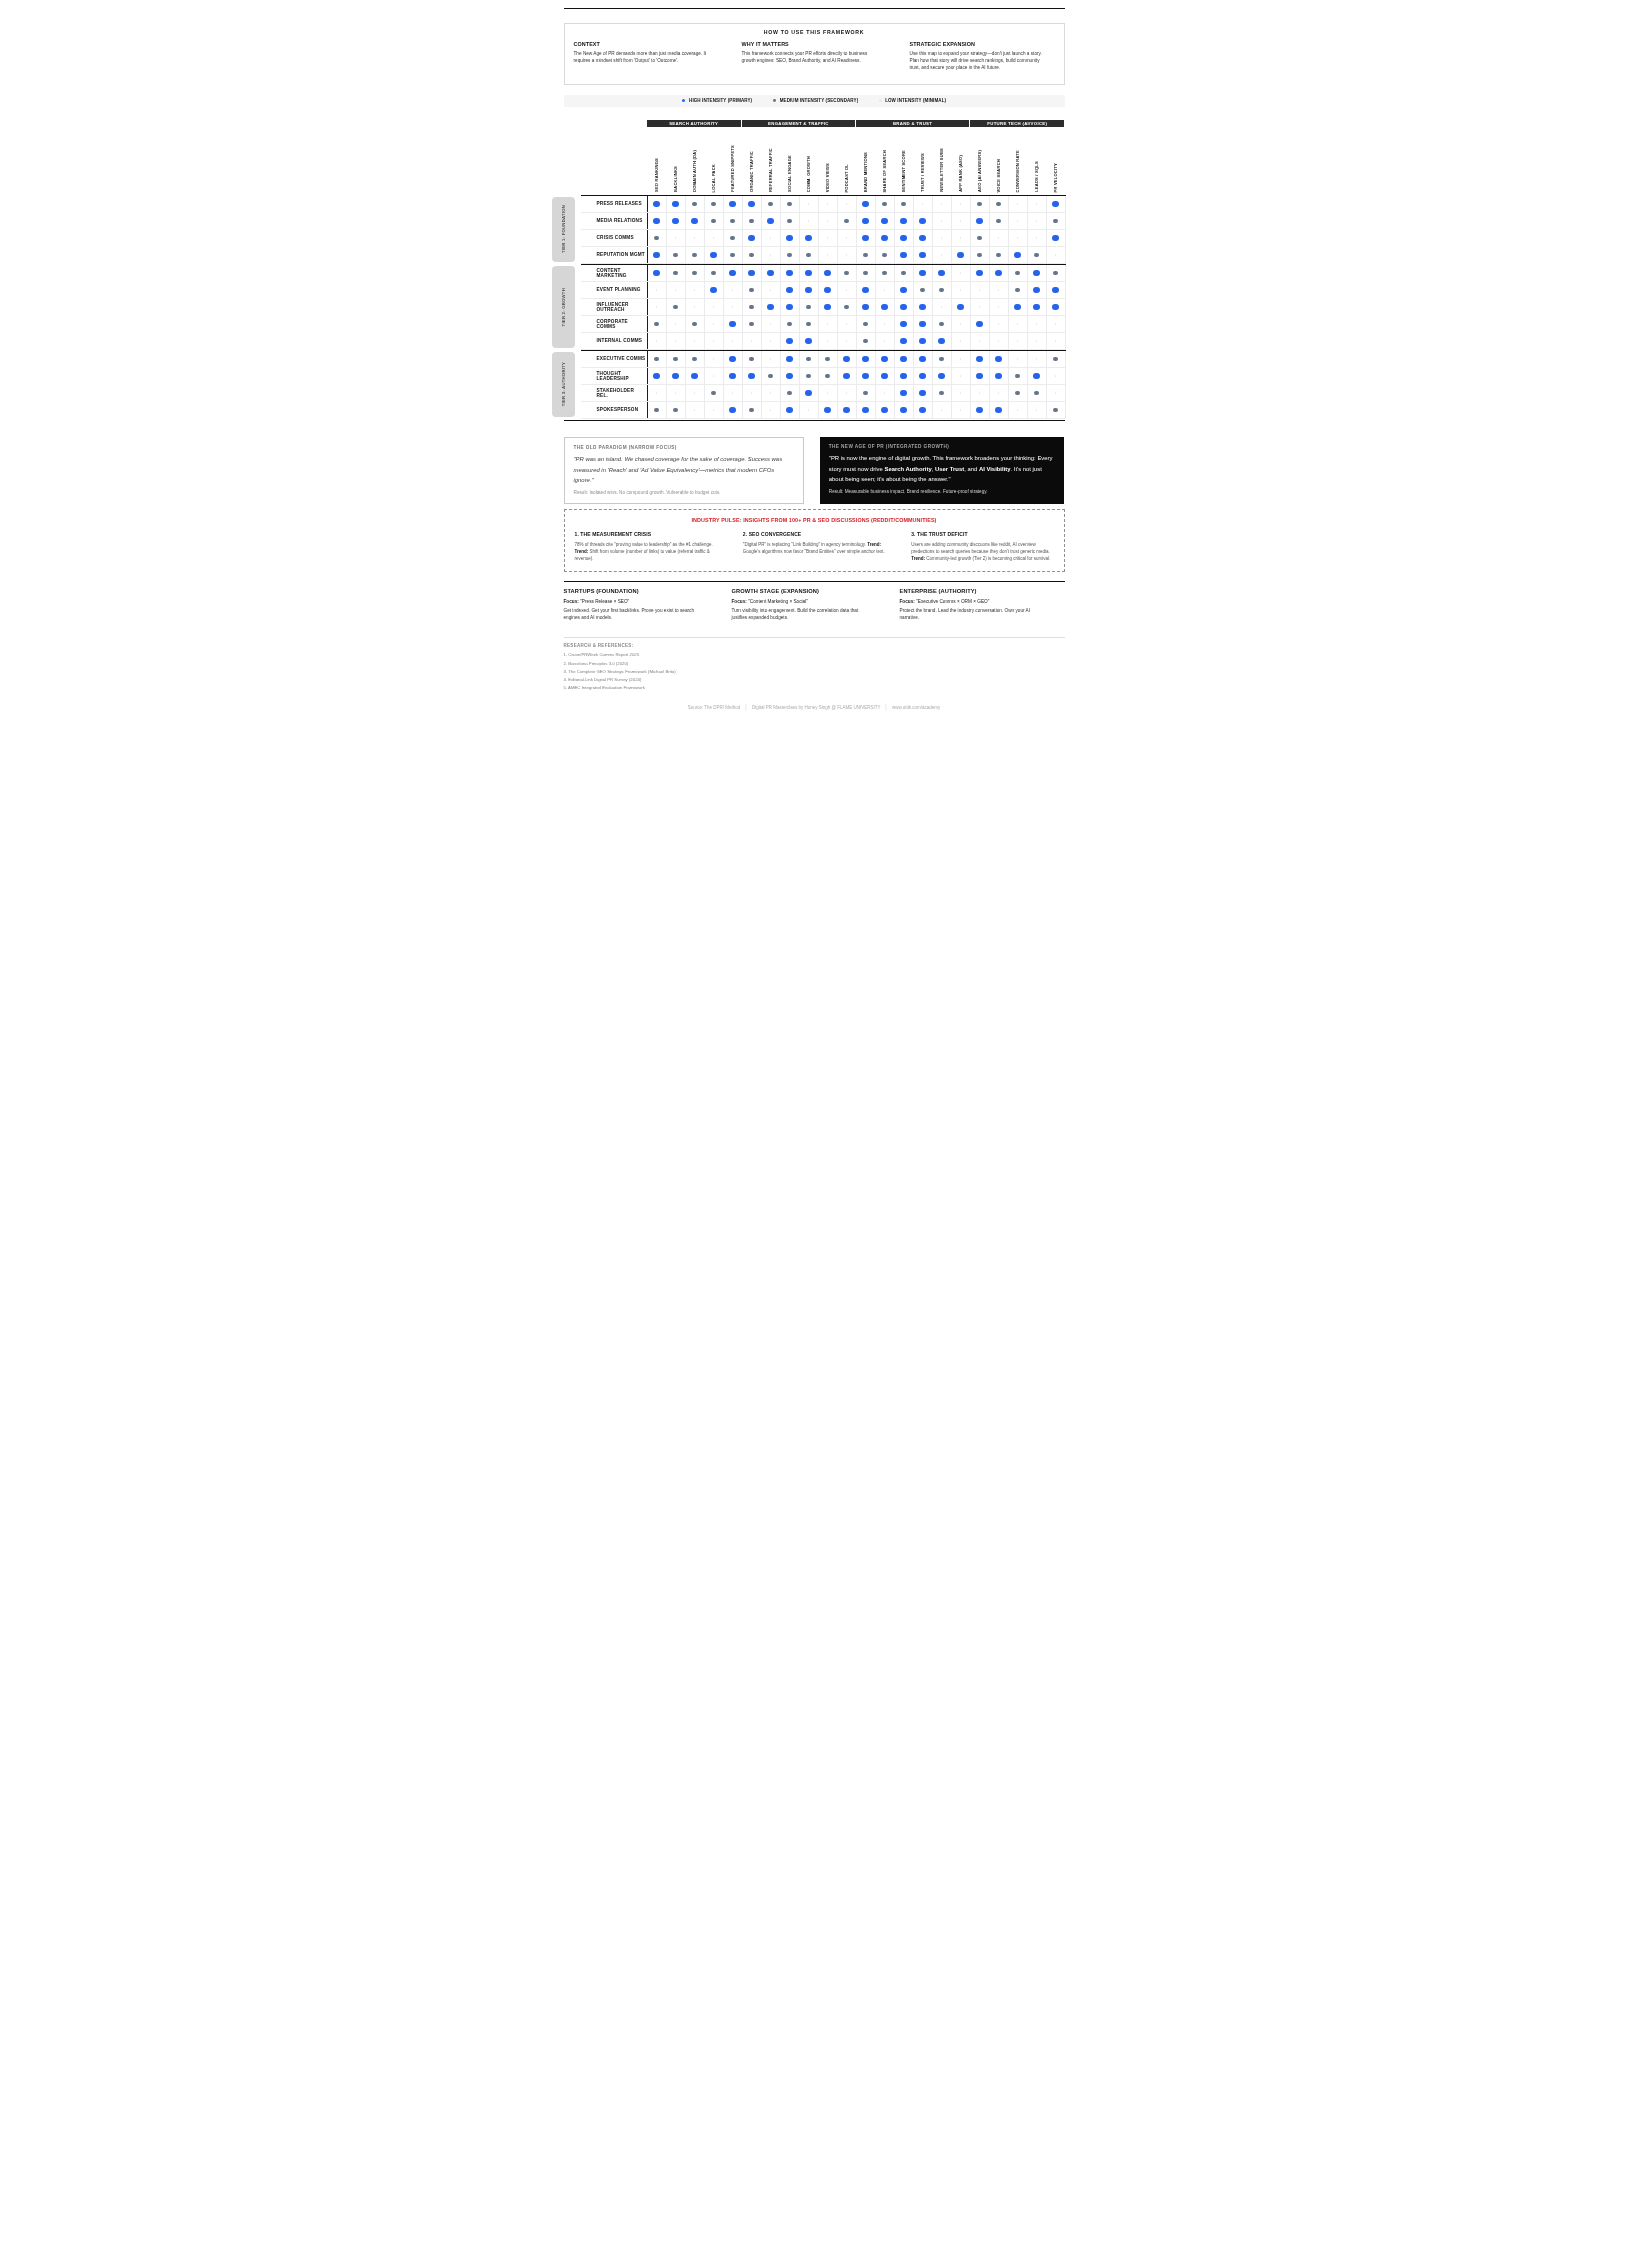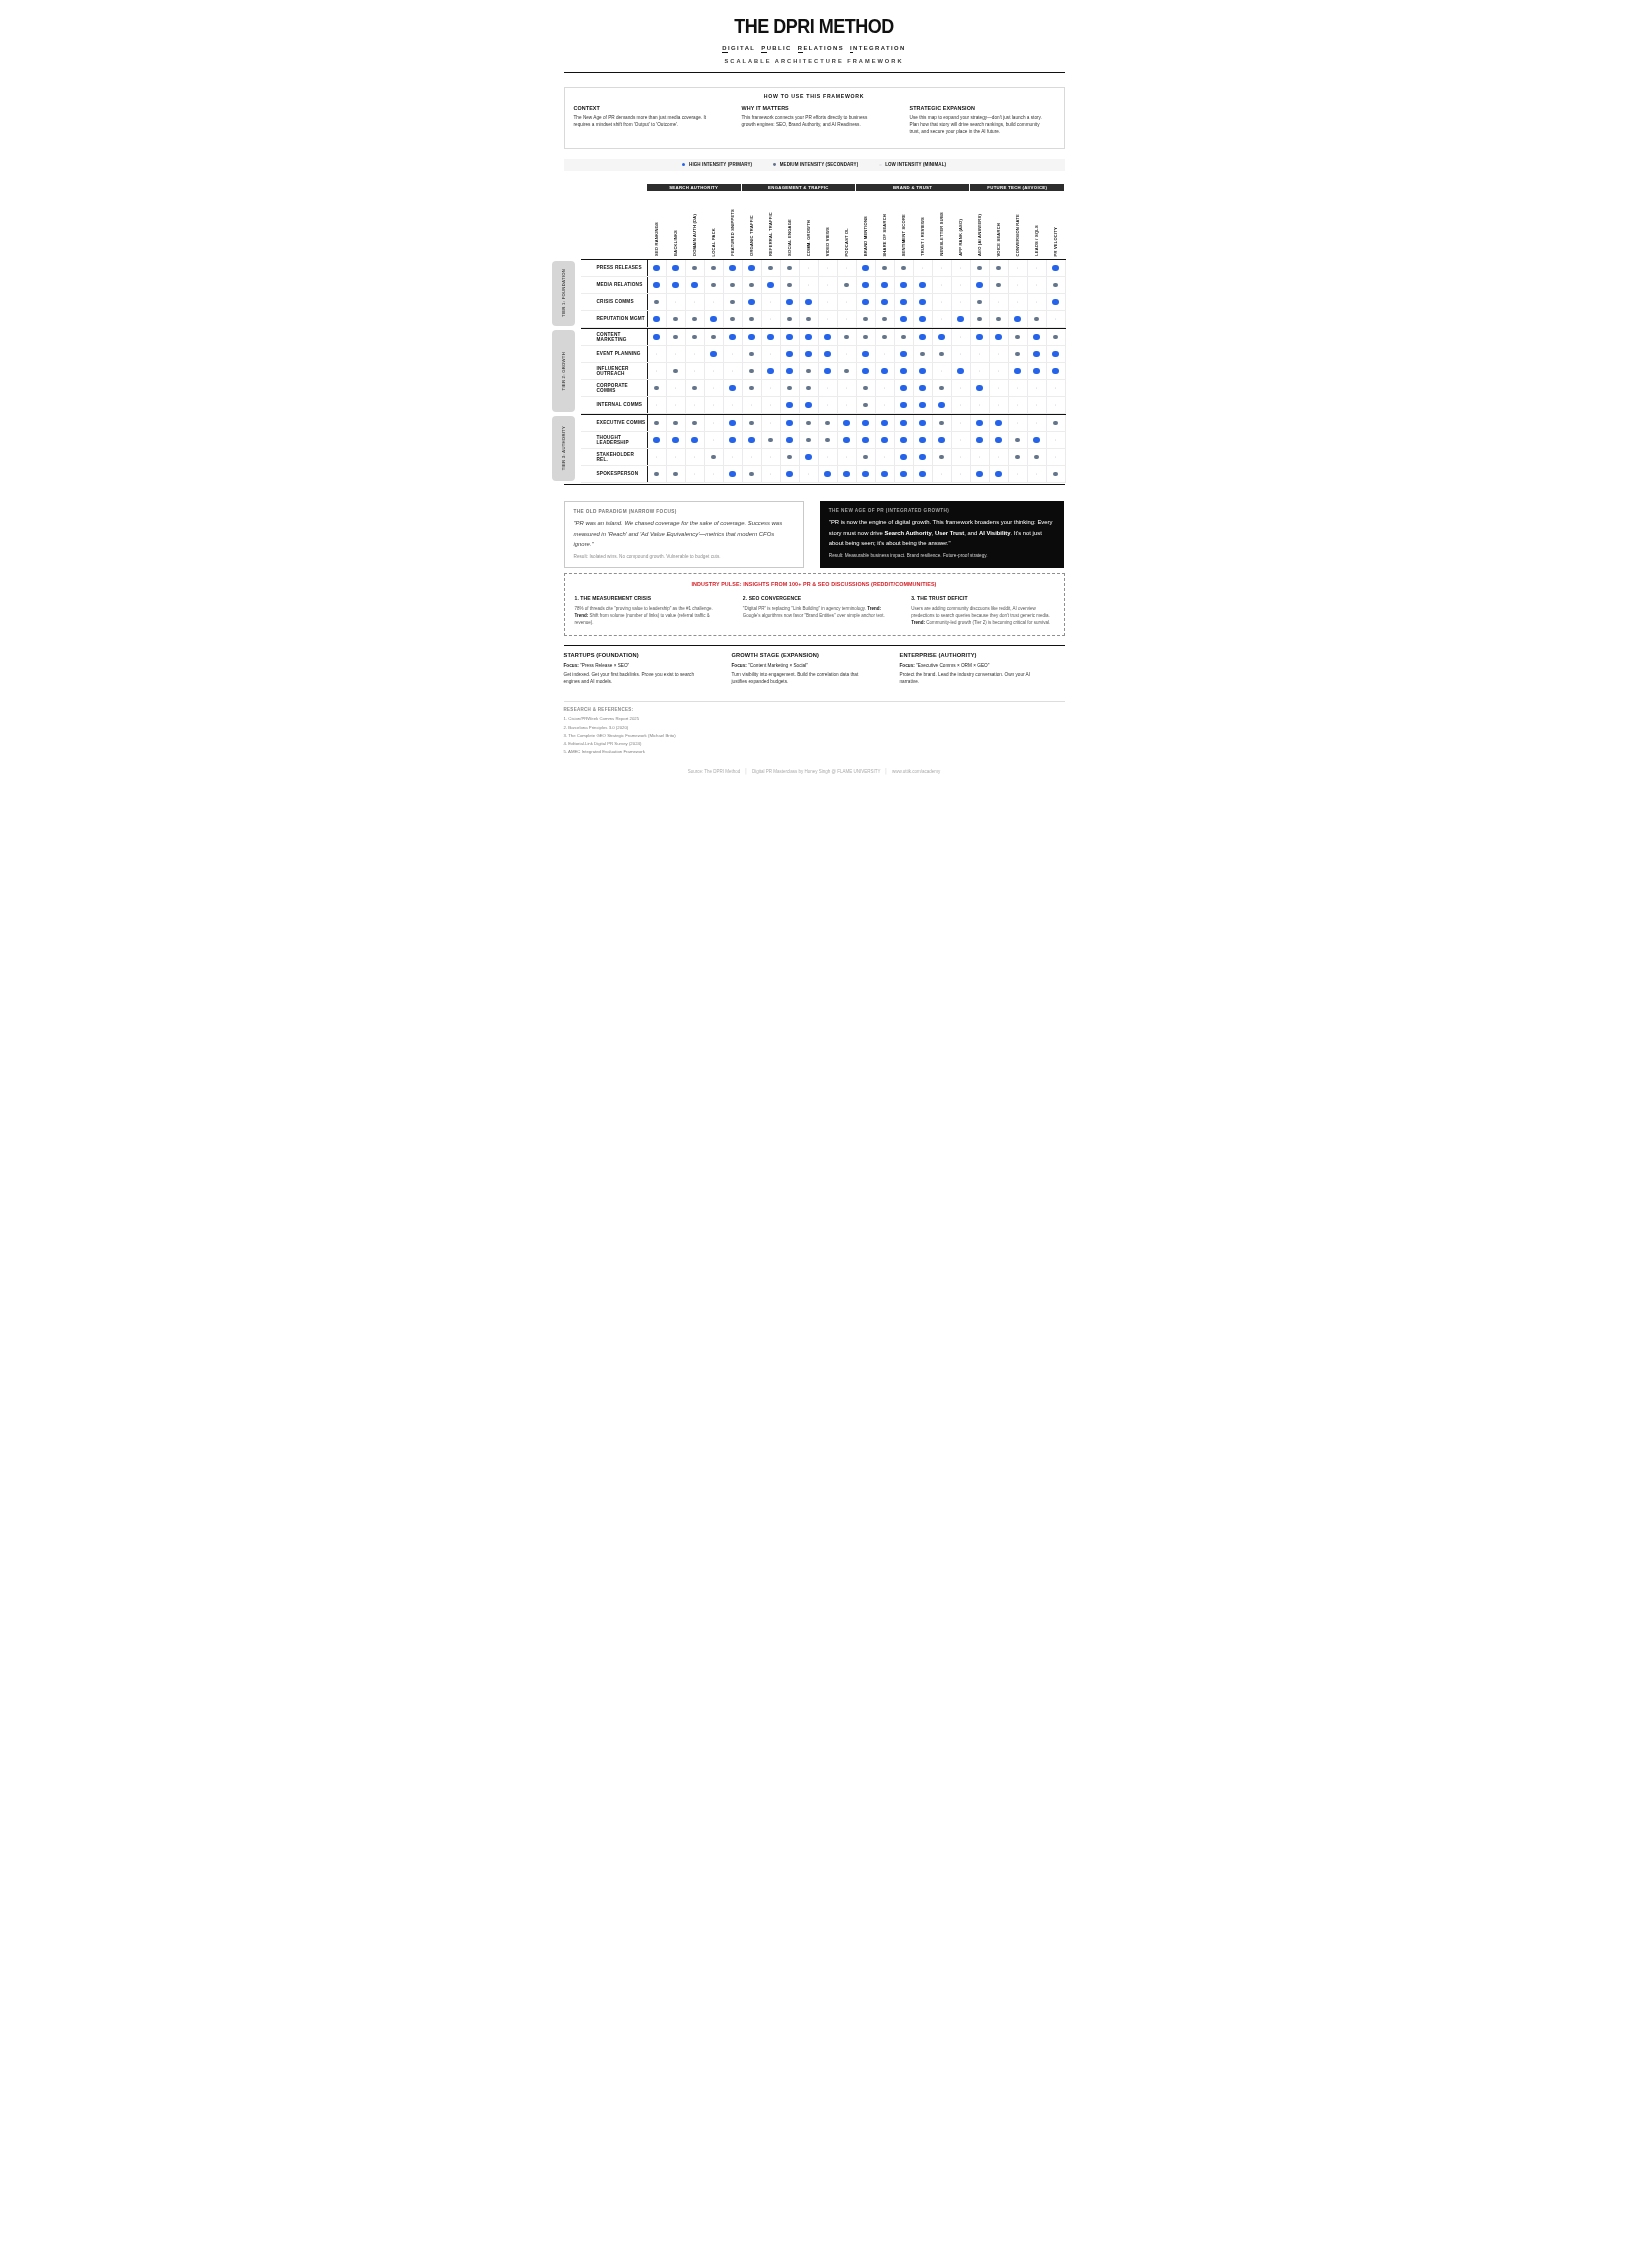--- a/index.html
+++ b/index.html
@@ -84,25 +84,20 @@
   .refs-head{margin:5.9px 21px 0;font-size:4.5px;font-weight:800;letter-spacing:0.3px;color:#8a8a8a;}
   .refs{margin:3.2px 21px 0;font-size:4.3px;color:#7e7e7e;line-height:1.9;}
   .footer{margin-top:12.2px;text-align:center;font-size:4.5px;color:#ababab;}
   .footer .vbar{display:inline-block;margin:0 4.1px;color:#c9c9c9;font-size:5.4px;vertical-align:-0.5px;}
 </style>
 </head>
 <body>
 
 <div class="page">
 
-  <div class="hdr">
-    <div class="main-title">THE DPRI METHOD</div>
-    <div class="sub-title" id="subtitle-words"><span class="u">D</span>IGITAL&nbsp; <span class="u">P</span>UBLIC&nbsp; <span class="u">R</span>ELATIONS&nbsp; <span class="u">I</span>NTEGRATION</div>
-    <div class="tagline">SCALABLE ARCHITECTURE FRAMEWORK</div>
-  </div>
 
 
   <div class="rule"></div>
 
   <div class="howto">
     <div class="howto-title">HOW TO USE THIS FRAMEWORK</div>
     <div class="howto-cols">
       <div class="howto-col">
         <div class="h-col-head">CONTEXT</div>
         <div class="h-col-body">The New Age of PR demands more than just media coverage. It requires a mindset shift from 'Output' to 'Outcome'.</div>

